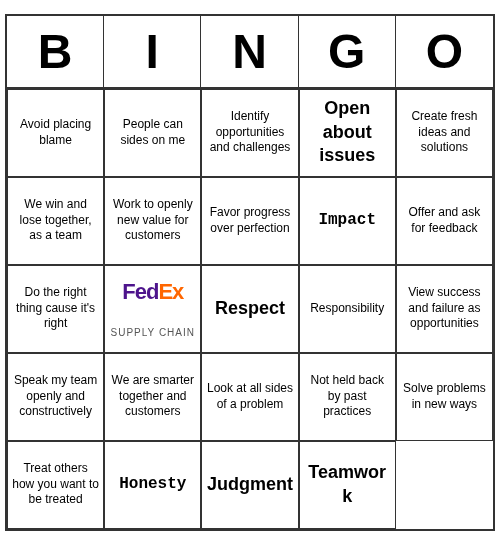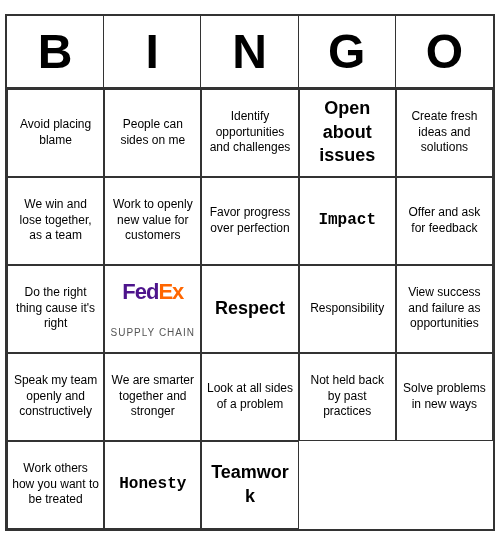--- a/index.html
+++ b/index.html
@@ -106,21 +106,22 @@
           <div class="fedex-text">
             <span class="fedex-purple">Fed</span><span class="fedex-orange">Ex</span>
           </div>
           <div class="fedex-supply">Supply Chain</div>
         </div>
       </div>
       <div class="bingo-cell large-text">Respect</div>
       <div class="bingo-cell">Responsibility</div>
       <div class="bingo-cell">View success and failure as opportunities</div>
       <div class="bingo-cell">Speak my team openly and constructively</div>
-      <div class="bingo-cell">We are smarter together and stronger</div>
+      <div class="bingo-cell">We are smarter together and customers</div>
       <div class="bingo-cell">Look at all sides of a problem</div>
       <div class="bingo-cell">Not held back by past practices</div>
       <div class="bingo-cell">Solve problems in new ways</div>
-      <div class="bingo-cell">Work others how you want to be treated</div>
+      <div class="bingo-cell">Treat others how you want to be treated</div>
       <div class="bingo-cell xl-text">Honesty</div>
+      <div class="bingo-cell large-text">Judgment</div>
       <div class="bingo-cell large-text">Teamwork</div>
     </div>
 </div>
 
 </body></html>

